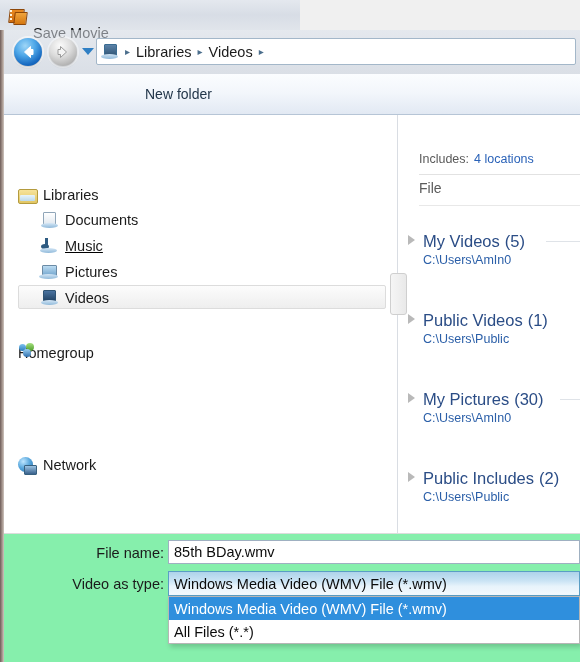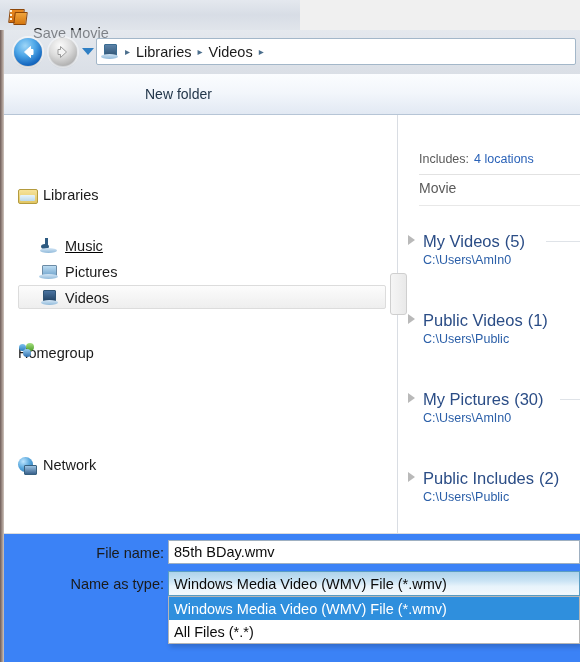--- a/index.html
+++ b/index.html
@@ -141,21 +141,21 @@
   .grp{position:absolute;left:10px;width:200px;}
   .grp-head{display:flex;align-items:baseline;white-space:nowrap;}
   .grp-arrow{width:0;height:0;flex:none;margin-right:8px;position:relative;top:-2px;
     border-top:5px solid transparent;border-bottom:5px solid transparent;border-left:7px solid #b9b9b9;}
   .grp-name{font-size:16.5px;color:#2b4d86;}
   .grp-count{font-size:16.5px;color:#2b4d86;margin-left:5px;}
   .grp-path{font-size:12.5px;color:#2b5fa8;margin-left:15px;margin-top:2px;white-space:nowrap;}
   .grp-rule{position:absolute;right:-8px;top:9px;width:70px;height:1px;background:#dfe3e8;}
 
   
-  #footer{position:absolute;left:4px;top:533px;width:576px;height:129px;background:#3b82f6;
+  #footer{position:absolute;left:4px;top:533px;width:576px;height:129px;background:#86efac;
     border-top:1px solid #dcdcdc;}
   .flabel{position:absolute;font-size:14.5px;color:#1b1b1b;text-align:right;white-space:nowrap;}
   #lbl-filename{left:20px;top:11px;width:140px;}
   #lbl-savetype{left:20px;top:42px;width:140px;}
   #filename-input{position:absolute;left:164px;top:6px;width:412px;height:24px;
     background:#ffffff;border:1px solid #9fb0c1;box-sizing:border-box;
     display:flex;align-items:center;padding-left:5px;font-size:14.5px;color:#0c0c0c;}
   #savetype-combo{position:absolute;left:164px;top:37px;width:412px;height:25px;
     box-sizing:border-box;border:1px solid #5a9ec4;
     background:linear-gradient(180deg,#aed3ea 0%,#c9e3f4 38%,#e7f3fb 62%,#f3f9fd 100%);
@@ -238,20 +238,26 @@
       <div id="videos-row" style="top:170px;"></div>
 
 
       <div class="nav-item" style="top:69px;">
         <span class="nav-ico">
             <span class="ic-folder"></span>
           </span>
         <span class="nav-label">Libraries</span>
       </div>
 
+      <div class="nav-item" style="top:94px;left:36px;">
+        <span class="nav-ico">
+            <span class="ic-doc"></span>
+          </span>
+        <span class="nav-label">Documents</span>
+      </div>
 
       <div class="nav-item" style="top:120px;left:36px;text-decoration:underline;">
         <span class="nav-ico">
             <span class="ic-note"></span>
           </span>
         <span class="nav-label">Music</span>
       </div>
 
       <div class="nav-item" style="top:146px;left:36px;">
         <span class="nav-ico">
@@ -286,21 +292,21 @@
     </div>
 
     <div id="splitter"></div>
     <div id="splitter-grip"></div>
 
     <div id="rightpane">
       <div id="lib-includes">
         <span>Includes:</span><span id="lib-locations">4 locations</span>
       </div>
       <div id="col-sep"></div>
-      <div id="col-name">Movie</div>
+      <div id="col-name">File</div>
       <div id="col-underline"></div>
 
       <div class="grp" style="top:117px;">
         <div class="grp-head">
           <span class="grp-arrow"></span>
           <span class="grp-name">My Videos</span>
           <span class="grp-count">(5)</span>
         </div>
         <div class="grp-path">C:\Users\AmIn0</div>
         <div class="grp-rule"></div>
@@ -337,21 +343,21 @@
       </div>
     </div>
   </div>
 
   <div id="footer">
     <div class="flabel" id="lbl-filename">File name:</div>
     <div id="filename-input">
       <span>85th BDay.wmv</span>
     </div>
 
-    <div class="flabel" id="lbl-savetype">Name as type:</div>
+    <div class="flabel" id="lbl-savetype">Video as type:</div>
     <div id="savetype-combo">
       <span>Windows Media Video (WMV) File (*.wmv)</span>
     </div>
 
     <div id="dropdown-list">
       <div class="dd-item sel">Windows Media Video (WMV) File (*.wmv)</div>
       <div class="dd-item norm">All Files (*.*)</div>
     </div>
   </div>
 

